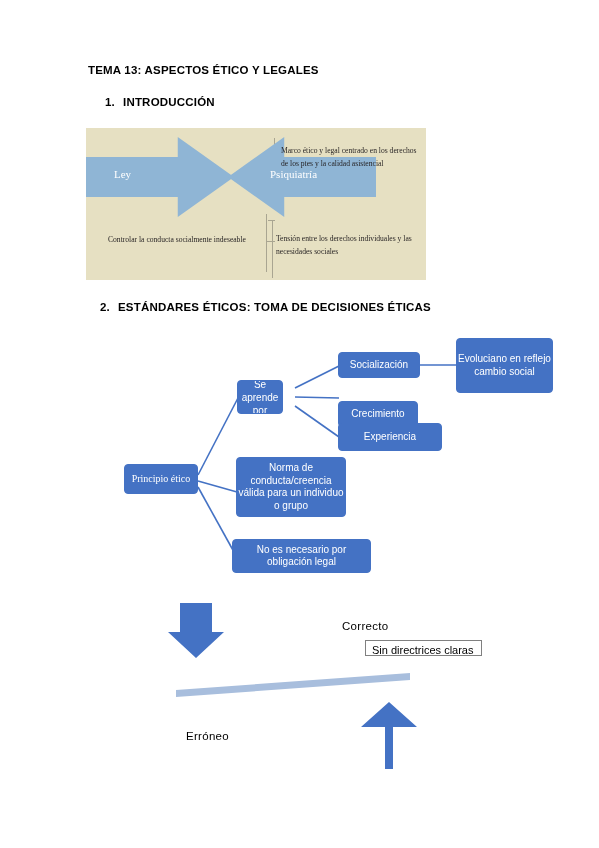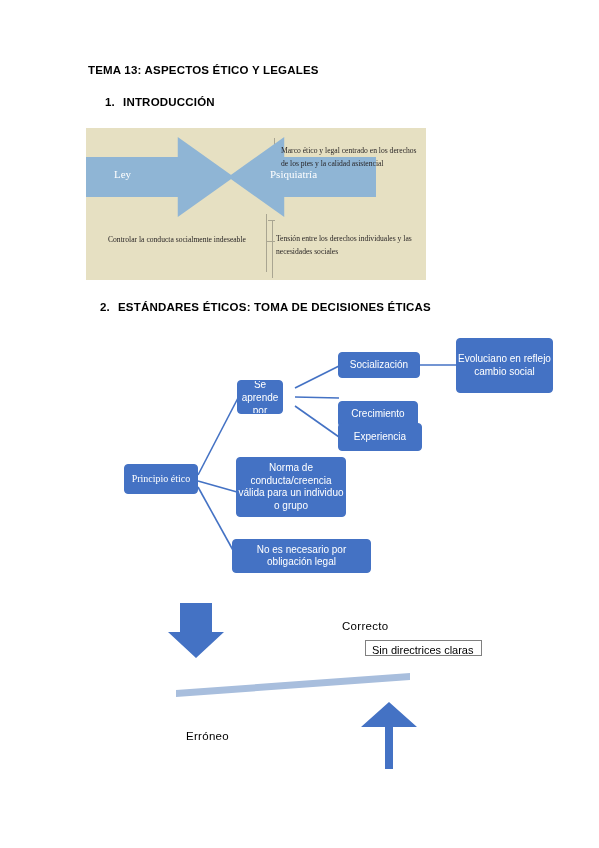--- a/index.html
+++ b/index.html
@@ -120,21 +120,21 @@
     display: flex;
     align-items: center;
     justify-content: center;
     overflow: hidden;
     box-sizing: border-box;
   }
   #node-principio   { left: 124px; top: 134px; width: 74px; height: 30px; font-family: Liberation Serif, serif; }
   #node-seaprende   { left: 237px; top: 50px;  width: 46px; height: 34px; line-height: 13px; }
   #node-social      { left: 338px; top: 352px; width: 82px; height: 26px; }
   #node-crecimiento { left: 338px; top: 385px; width: 80px; height: 26px; margin-top: 16px; }
-  #node-experiencia { left: 338px; top: 423px; width: 84px; height: 28px; }
+  #node-experiencia { left: 338px; top: 423px; width: 104px; height: 28px; }
   #node-evolucion   { left: 456px; top: 338px; width: 97px; height: 55px; }
   #node-norma       { left: 236px; top: 457px; width: 110px; height: 60px; }
   #node-nonecesario { left: 232px; top: 539px; width: 139px; height: 34px; }
 
   
   .node.abs-page { position: absolute; }
   #balance-svg {
     position: absolute;
     left: 0; top: 0;
     width: 599px;

